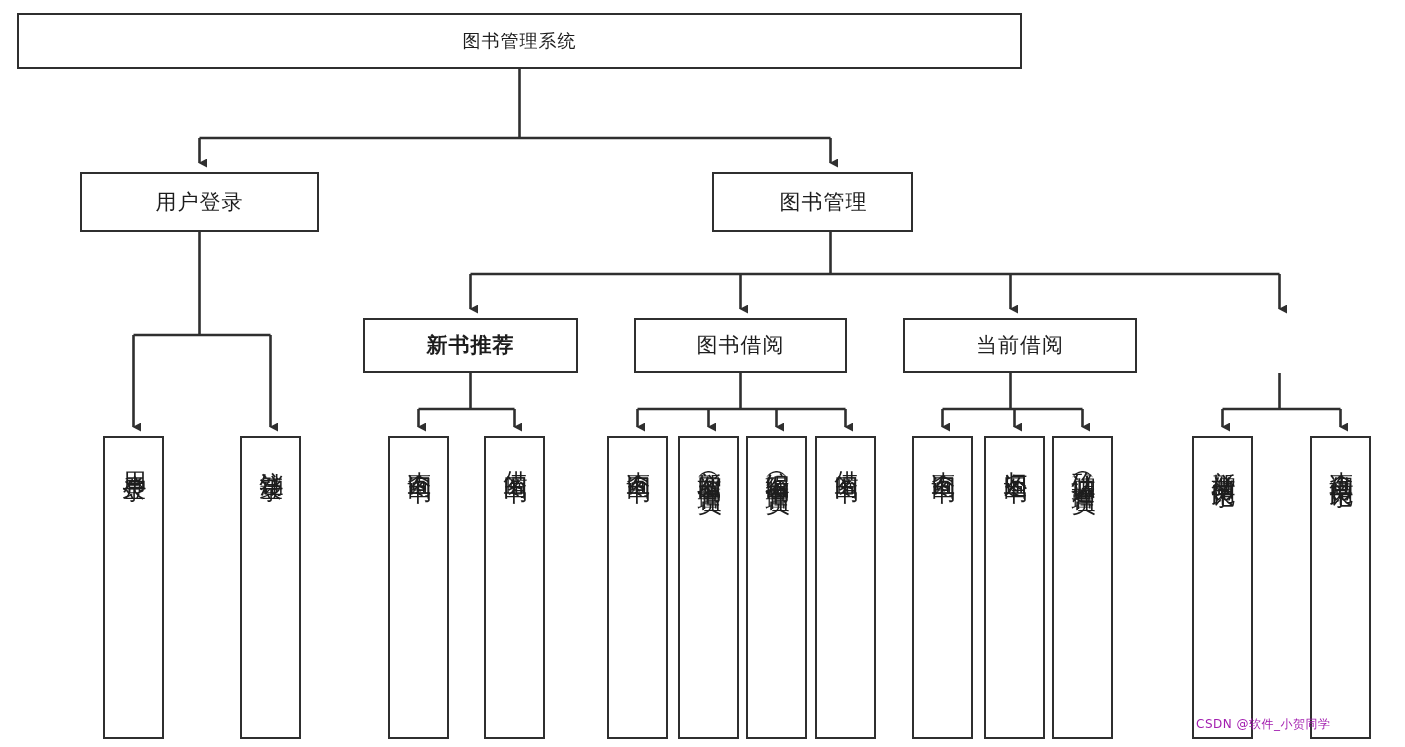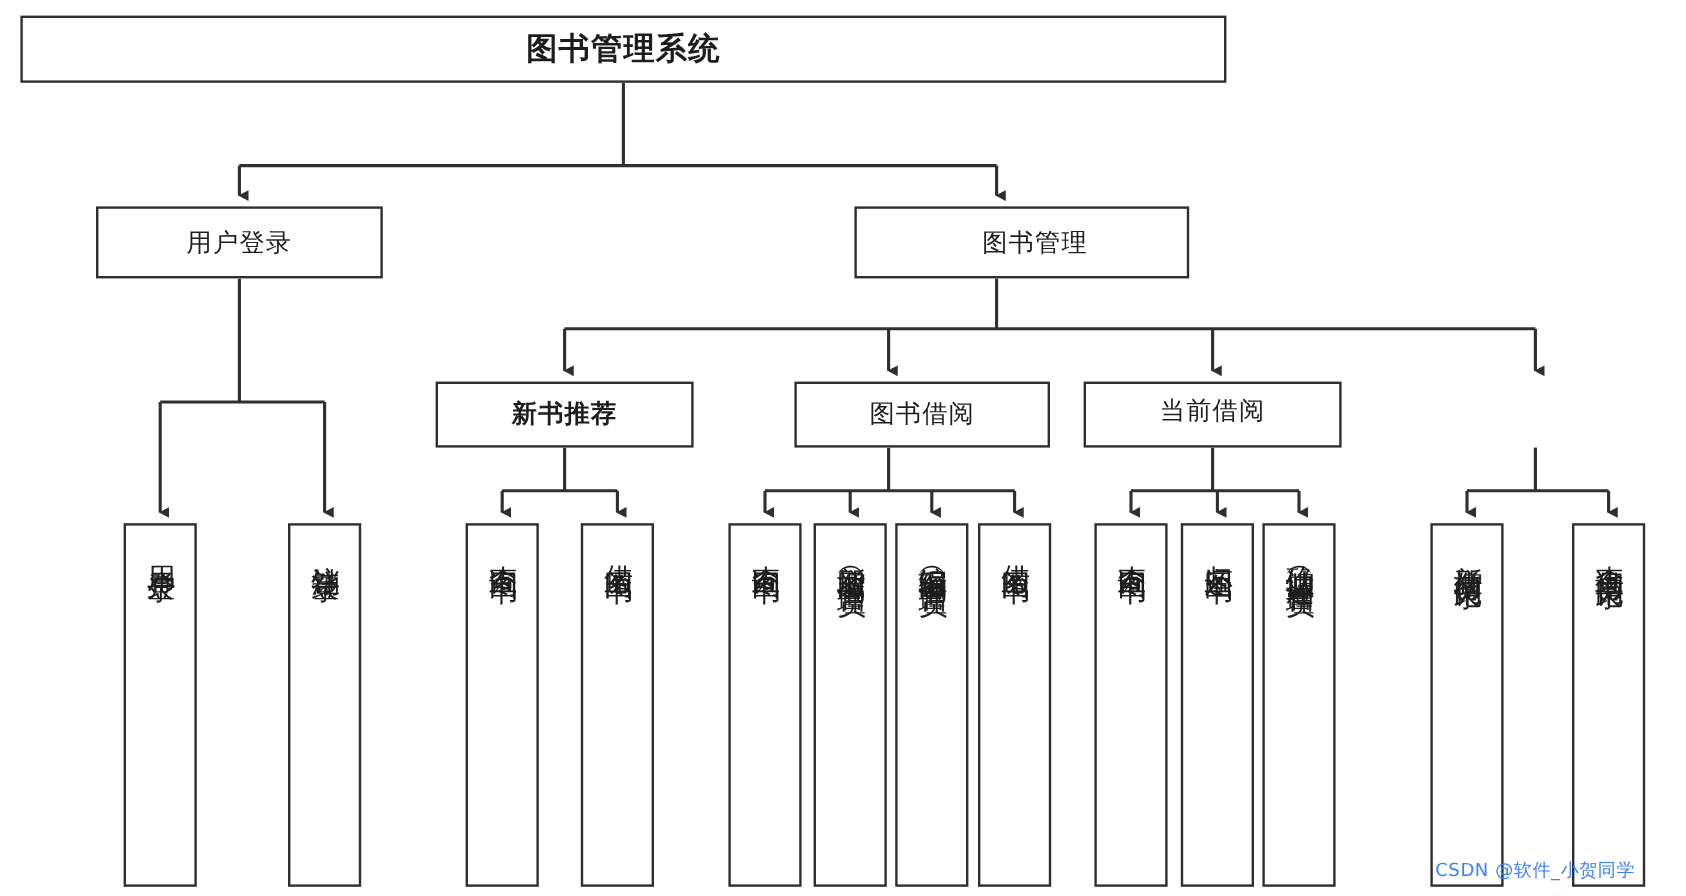--- a/index.html
+++ b/index.html
@@ -37,40 +37,39 @@
   }
   .node .label {
     text-align: center;
     line-height: 1.25;
     letter-spacing: 1px;
   }
   .node.horizontal .label {
     font-size: 21px;
   }
   .node.root .label {
-    font-size: 26px;
-    font-weight: bold;
+    font-size: 18px;
   }
   .node.vertical {
     align-items: flex-start;
     justify-content: center;
     padding-top: 14px;
   }
   .node.vertical .label {
     writing-mode: vertical-rl;
     text-orientation: upright;
     font-size: 24px;
     line-height: 1.08;
     letter-spacing: 3px;
     white-space: nowrap;
   }
   .watermark {
     position: absolute;
-    font-size: 15px;
-    color: #3b82f6;
+    font-size: 12px;
+    color: #a21caf;
     letter-spacing: 0.5px;
     white-space: nowrap;
   }
 </style>
 </head>
 <body>
 
 <div id="canvas">
 
   <svg class="edges" viewBox="0 0 1405 747">
@@ -123,31 +122,31 @@
     </g>
   </svg>
 
   <div class="node root horizontal" style="left:17px; top:13px; width:1005px; height:56px;">
     <span class="label">图书管理系统</span>
   </div>
 
   <div class="node horizontal" style="left:80px; top:172px; width:239px; height:60px;">
     <span class="label">用户登录</span>
   </div>
-  <div class="node horizontal" style="left:712px; top:172px; width:279px; height:60px;padding-left:22px;">
+  <div class="node horizontal" style="left:712px; top:172px; width:201px; height:60px;padding-left:22px;">
     <span class="label">图书管理</span>
   </div>
 
   <div class="node horizontal" style="left:363px; top:318px; width:215px; height:55px;font-weight:bold;">
     <span class="label">新书推荐</span>
   </div>
-  <div class="node horizontal" style="left:662px; top:318px; width:213px; height:55px;">
+  <div class="node horizontal" style="left:634px; top:318px; width:213px; height:55px;">
     <span class="label">图书借阅</span>
   </div>
-  <div class="node horizontal" style="left:903px; top:318px; width:215px; height:55px;font-family:Liberation Mono, monospace;">
+  <div class="node horizontal" style="left:903px; top:318px; width:234px; height:55px;">
     <span class="label">当前借阅</span>
   </div>
 
   <div class="node vertical" style="left:103px; top:436px; width:61px; height:303px;">
     <span class="label">用户登录</span>
   </div>
   <div class="node vertical" style="left:240px; top:436px; width:61px; height:303px;">
     <span class="label">注销登录</span>
   </div>
   <div class="node vertical" style="left:388px; top:436px; width:61px; height:303px;">

